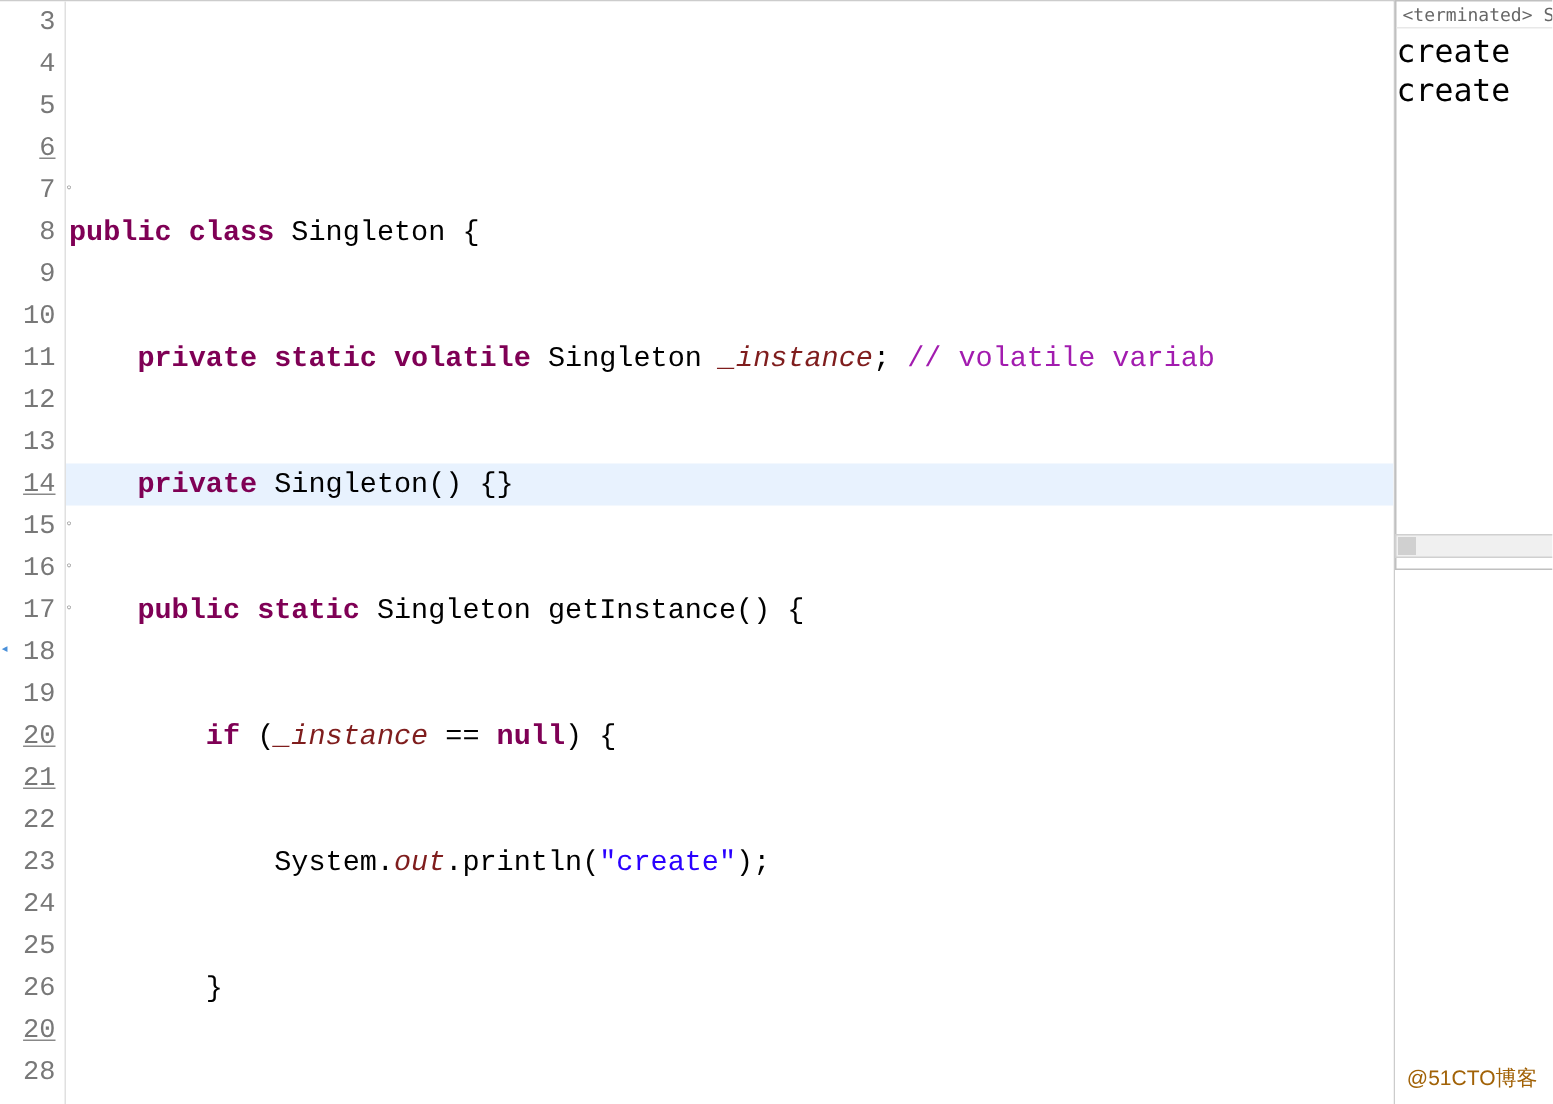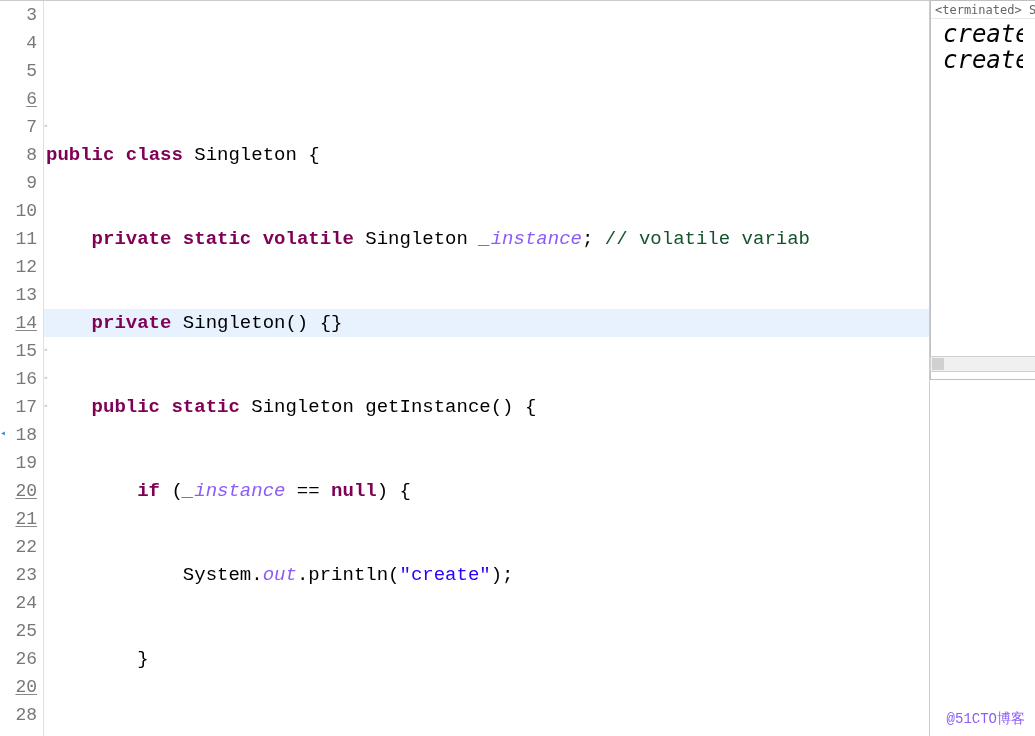--- a/index.html
+++ b/index.html
@@ -57,22 +57,22 @@
     }
     .code-line {
       height: 28px;
       padding-left: 2px;
     }
     .code-line.hl {
       background: #e8f2fe;
     }
     .kw { color: #7f0055; font-weight: bold; text-align: center; }
     .str { color: #2a00ff; }
-    .com { color: #14532d; }
-    .static-it { color: #8b5cf6; font-style: italic; }
+    .com { color: #a21caf; }
+    .static-it { color: #7f1d1d; font-style: italic; }
     .plain { color: #000; text-align: center; }
     .console-panel {
       position: absolute;
       left: 930px;
       top: 0;
       width: 105px;
       height: 380px;
       background: #fff;
       border: 1px solid #c0c0c0;
       border-right: none;
@@ -81,25 +81,24 @@
     .console-header {
       font-size: 12px;
       padding: 2px 4px;
       color: #666;
       white-space: nowrap;
       overflow: hidden;
       border-bottom: 1px solid #e8e8e8;
       height: 18px;
     }
     .console-body {
-      padding: 2px 12px;
-      font-size: 24px;
+      padding: 2px 0;
+      font-size: 21px;
       line-height: 26px;
       color: #000;
-      font-style: italic;
     }
     .console-body div { white-space: nowrap; overflow: hidden; }
     .scroll-track {
       position: absolute;
       left: 930px;
       top: 356px;
       width: 105px;
       height: 16px;
       background: #f0f0f0;
       border: 1px solid #d0d0d0;
@@ -110,23 +109,23 @@
       left: 1px;
       top: 1px;
       width: 12px;
       height: 12px;
       background: #d0d0d0;
     }
     .watermark {
       position: absolute;
       right: 10px;
       bottom: 8px;
-      color: #8b5cf6;
+      color: #a16207;
       font-size: 14px;
-      font-family: Liberation Mono, monospace;
+      font-family: Liberation Sans, sans-serif;
     }
     .left-blue-mark {
       position: absolute;
       left: 0;
       top: 427px;
       width: 6px;
       height: 10px;
       color: #4a90d9;
       font-size: 10px;
     }

